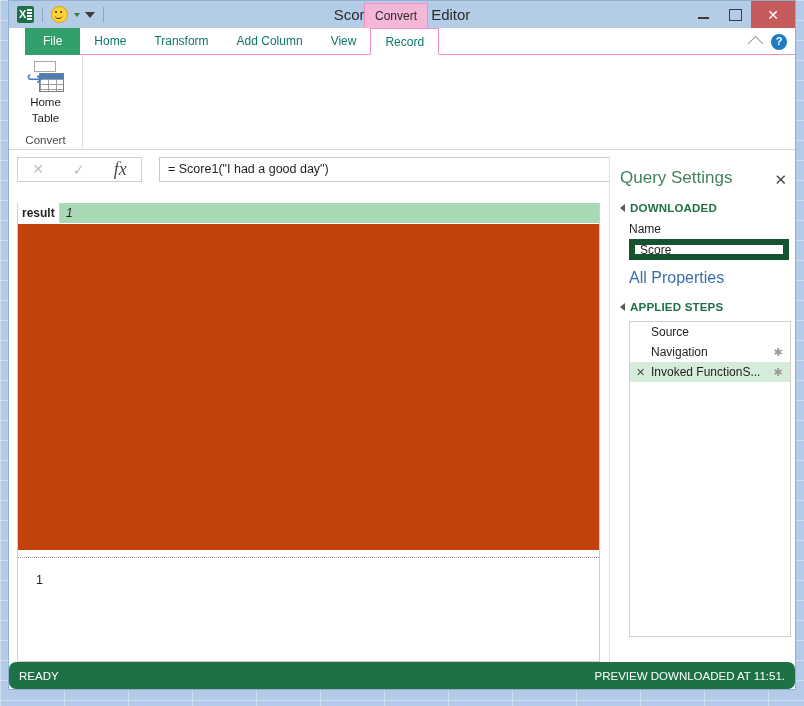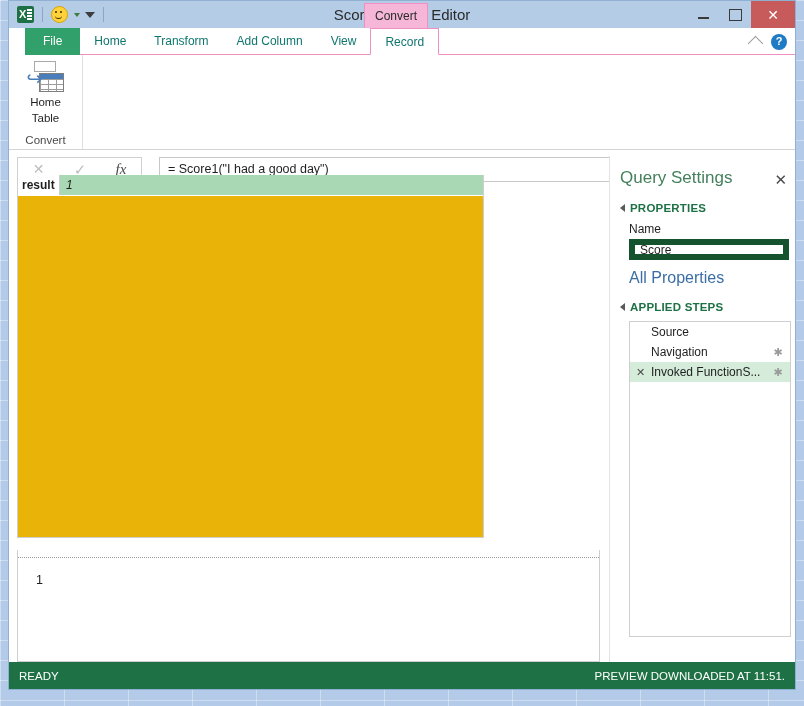--- a/index.html
+++ b/index.html
@@ -252,21 +252,21 @@
   }
   .fb-icons {
     width: 125px; height: 25px;
     border: 1px solid #d0d0d0;
     box-sizing: border-box;
     display: flex; align-items: center; justify-content: space-around;
     background: #fff;
   }
   .fb-x { color: #bdbdbd; font-size: 14px; line-height: 1; }
   .fb-check { color: #bdbdbd; font-size: 15px; line-height: 1; }
-  .fb-fx { color: #4a4a4a; font-size: 15px; font-style: italic;
+  .fb-fx { color: #4a4a4a; font-size: 18px; font-style: italic;
            font-family: "Liberation Serif", serif; }
   .fb-input {
     margin-left: 17px;
     flex: 1;
     height: 25px;
     border: 1px solid #c8c8c8;
     box-sizing: border-box;
     background: #fff;
     display: flex; align-items: center;
     padding: 0 8px;
@@ -275,23 +275,23 @@
   .fb-input-text { flex: 1; }
   .fb-caret {
     width: 0; height: 0;
     border-left: 4px solid transparent;
     border-right: 4px solid transparent;
     border-top: 5px solid #707070;
   }
 
   
   .datapane {
-    position: absolute; left: 8px; top: 174px;
-    width: 467px; height: 363px;
-    background: #eab308;
+    position: absolute; left: 8px; top: 202px;
+    width: 583px; height: 363px;
+    background: #c2410c;
     border: 1px solid #cfcfcf;
     border-top: none;
     box-sizing: border-box;
   }
   .record-row {
     display: flex; height: 20px;
     background: #a8d8b4;
     border-bottom: 1px solid #ffffff;
   }
   .record-key {
@@ -407,21 +407,21 @@
   }
 
   
   .statusbar {
     position: absolute; left: 0; bottom: 0;
     width: 100%; height: 27px;
     background: #1e7145;
     display: flex; align-items: center;
     justify-content: space-between;
     padding: 0 10px; box-sizing: border-box;
-    color: #ffffff; font-size: 11.5px;
+    color: #ffffff; font-size: 11.5px; border-radius: 7px;
   }
 </style>
 </head>
 <body>
 
 <div id="desktop"></div>
 
 <div id="window">
 
   <div class="titlebar">
@@ -508,21 +508,21 @@
   </div>
 
   <div class="qspanel">
     <div class="qs-header">
       <div class="qs-title">Query Settings</div>
       <div class="qs-close">✕</div>
     </div>
 
     <div class="qs-section">
       <span class="tri"></span>
-      <span class="qs-section-label">PROPERTIES</span>
+      <span class="qs-section-label">DOWNLOADED</span>
     </div>
     <div class="qs-field-label">Name</div>
     <div class="qs-input">Score</div>
     <div class="qs-link">All Properties</div>
 
     <div class="qs-section">
       <span class="tri"></span>
       <span class="qs-section-label">APPLIED STEPS</span>
     </div>
 

